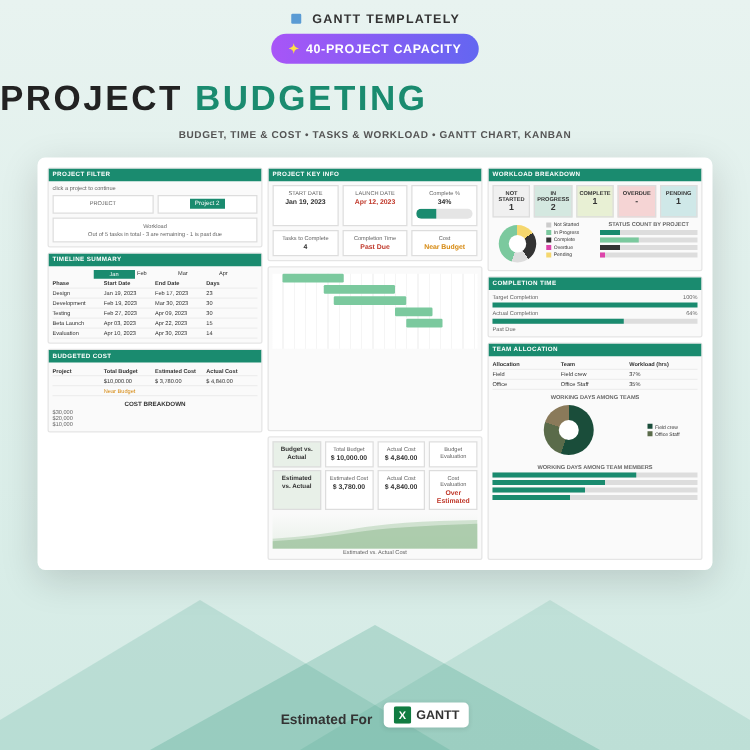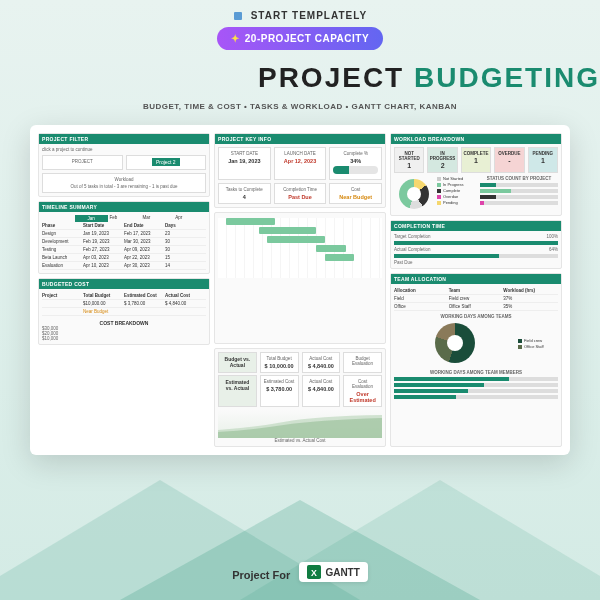--- a/index.html
+++ b/index.html
@@ -1,21 +1,21 @@
 <!DOCTYPE html>
 <html><head>
 <meta charset="utf-8">
 <style>
 *{box-sizing:border-box;margin:0;padding:0;font-family:-apple-system,Arial,sans-serif}
 body{width:600px;height:600px;background:linear-gradient(180deg,#e8f3f0 0%,#d4ebe5 100%);position:relative;overflow:hidden}
 .brand{text-align:center;padding:10px 0 6px;font-size:10px;font-weight:600;letter-spacing:1px;color:#333}
 .brand svg{vertical-align:middle;margin-right:4px}
 .badge{display:block;width:fit-content;margin:0 auto 12px;padding:6px 14px;border-radius:14px;background:linear-gradient(90deg,#a855f7,#6366f1);color:#fff;font-size:10px;font-weight:700;letter-spacing:.5px}
 .badge::before{content:"✦";margin-right:5px;color:#fde047}
-h1{text-align:right;font-size:28px;font-weight:800;letter-spacing:2px;color:#222;margin-bottom:8px}
+h1{text-align:left;font-size:28px;font-weight:800;letter-spacing:2px;color:#222;margin-bottom:8px}
 h1 .g{color:#1a8b6f}
 .sub{text-align:center;font-size:8px;font-weight:600;letter-spacing:.5px;color:#555;margin-bottom:14px}
 .screen{width:540px;height:330px;margin:0 auto;background:#fff;border-radius:6px;box-shadow:0 8px 30px rgba(0,0,0,.15);padding:8px;display:grid;grid-template-columns:1fr 1fr 1fr;gap:4px;font-size:5px;color:#333;position:relative;z-index:2}
 .panel{border:1px solid #e5e5e5;border-radius:2px;padding:3px;background:#fafafa}
 .ph{background:#1a8b6f;color:#fff;font-weight:700;font-size:5px;padding:2px 3px;margin:-3px -3px 3px;letter-spacing:.3px}
 .row{display:flex;gap:3px}
 .col{flex:1}
 .box{border:1px solid #ddd;background:#fff;padding:3px;text-align:center;font-size:5px}
 .box .lbl{color:#666;font-size:4.5px;margin-bottom:2px}
 .box .val{font-weight:700;font-size:5.5px}
@@ -55,23 +55,23 @@
 .area{height:28px;background:linear-gradient(180deg,transparent,#e8f0e8);position:relative;margin-top:3px}
 .area svg{width:100%;height:100%}
 </style>
 </head>
 <body>
 
 <div class="brand">
   <svg width="10" height="10" viewBox="0 0 10 10">
       <rect x="1" y="1" width="8" height="8" fill="#5a9bd4" rx="1"></rect>
     </svg>
-  <span>START TEMPLATELY</span>
+  <span>GANTT TEMPLATELY</span>
 </div>
-<div class="badge"><span>20-PROJECT CAPACITY</span></div>
+<div class="badge"><span>40-PROJECT CAPACITY</span></div>
 <h1><span>PROJECT </span><span class="g">BUDGETING</span></h1>
 <div class="sub">BUDGET, TIME &amp; COST •  TASKS &amp; WORKLOAD • GANTT CHART, KANBAN</div>
 
 <div class="screen">
 
   <div style="grid-column:1;display:flex;flex-direction:column;gap:4px">
     <div class="panel">
       <div class="ph">PROJECT FILTER</div>
       <div class="sm">click a project to continue</div>
       <div class="row" style="margin-top:3px">
@@ -348,21 +348,21 @@
   </div>
 </div>
 
 <div class="bgshape">
   <div class="tri t1"></div>
     <div class="tri t2"></div>
     <div class="tri t3"></div>
 </div>
 
 <div class="footer">
-  <span>Project For</span>&nbsp;&nbsp;
+  <span>Estimated For</span>&nbsp;&nbsp;
   <span class="xl">
     <svg viewBox="0 0 16 16">
         <rect width="16" height="16" fill="#107c41" rx="2"></rect>
         <text x="8" y="12" text-anchor="middle" fill="#fff" font-size="10" font-weight="bold">X</text>
       </svg>
     <span>GANTT</span>
   </span>
 </div>
 
 </body></html>

